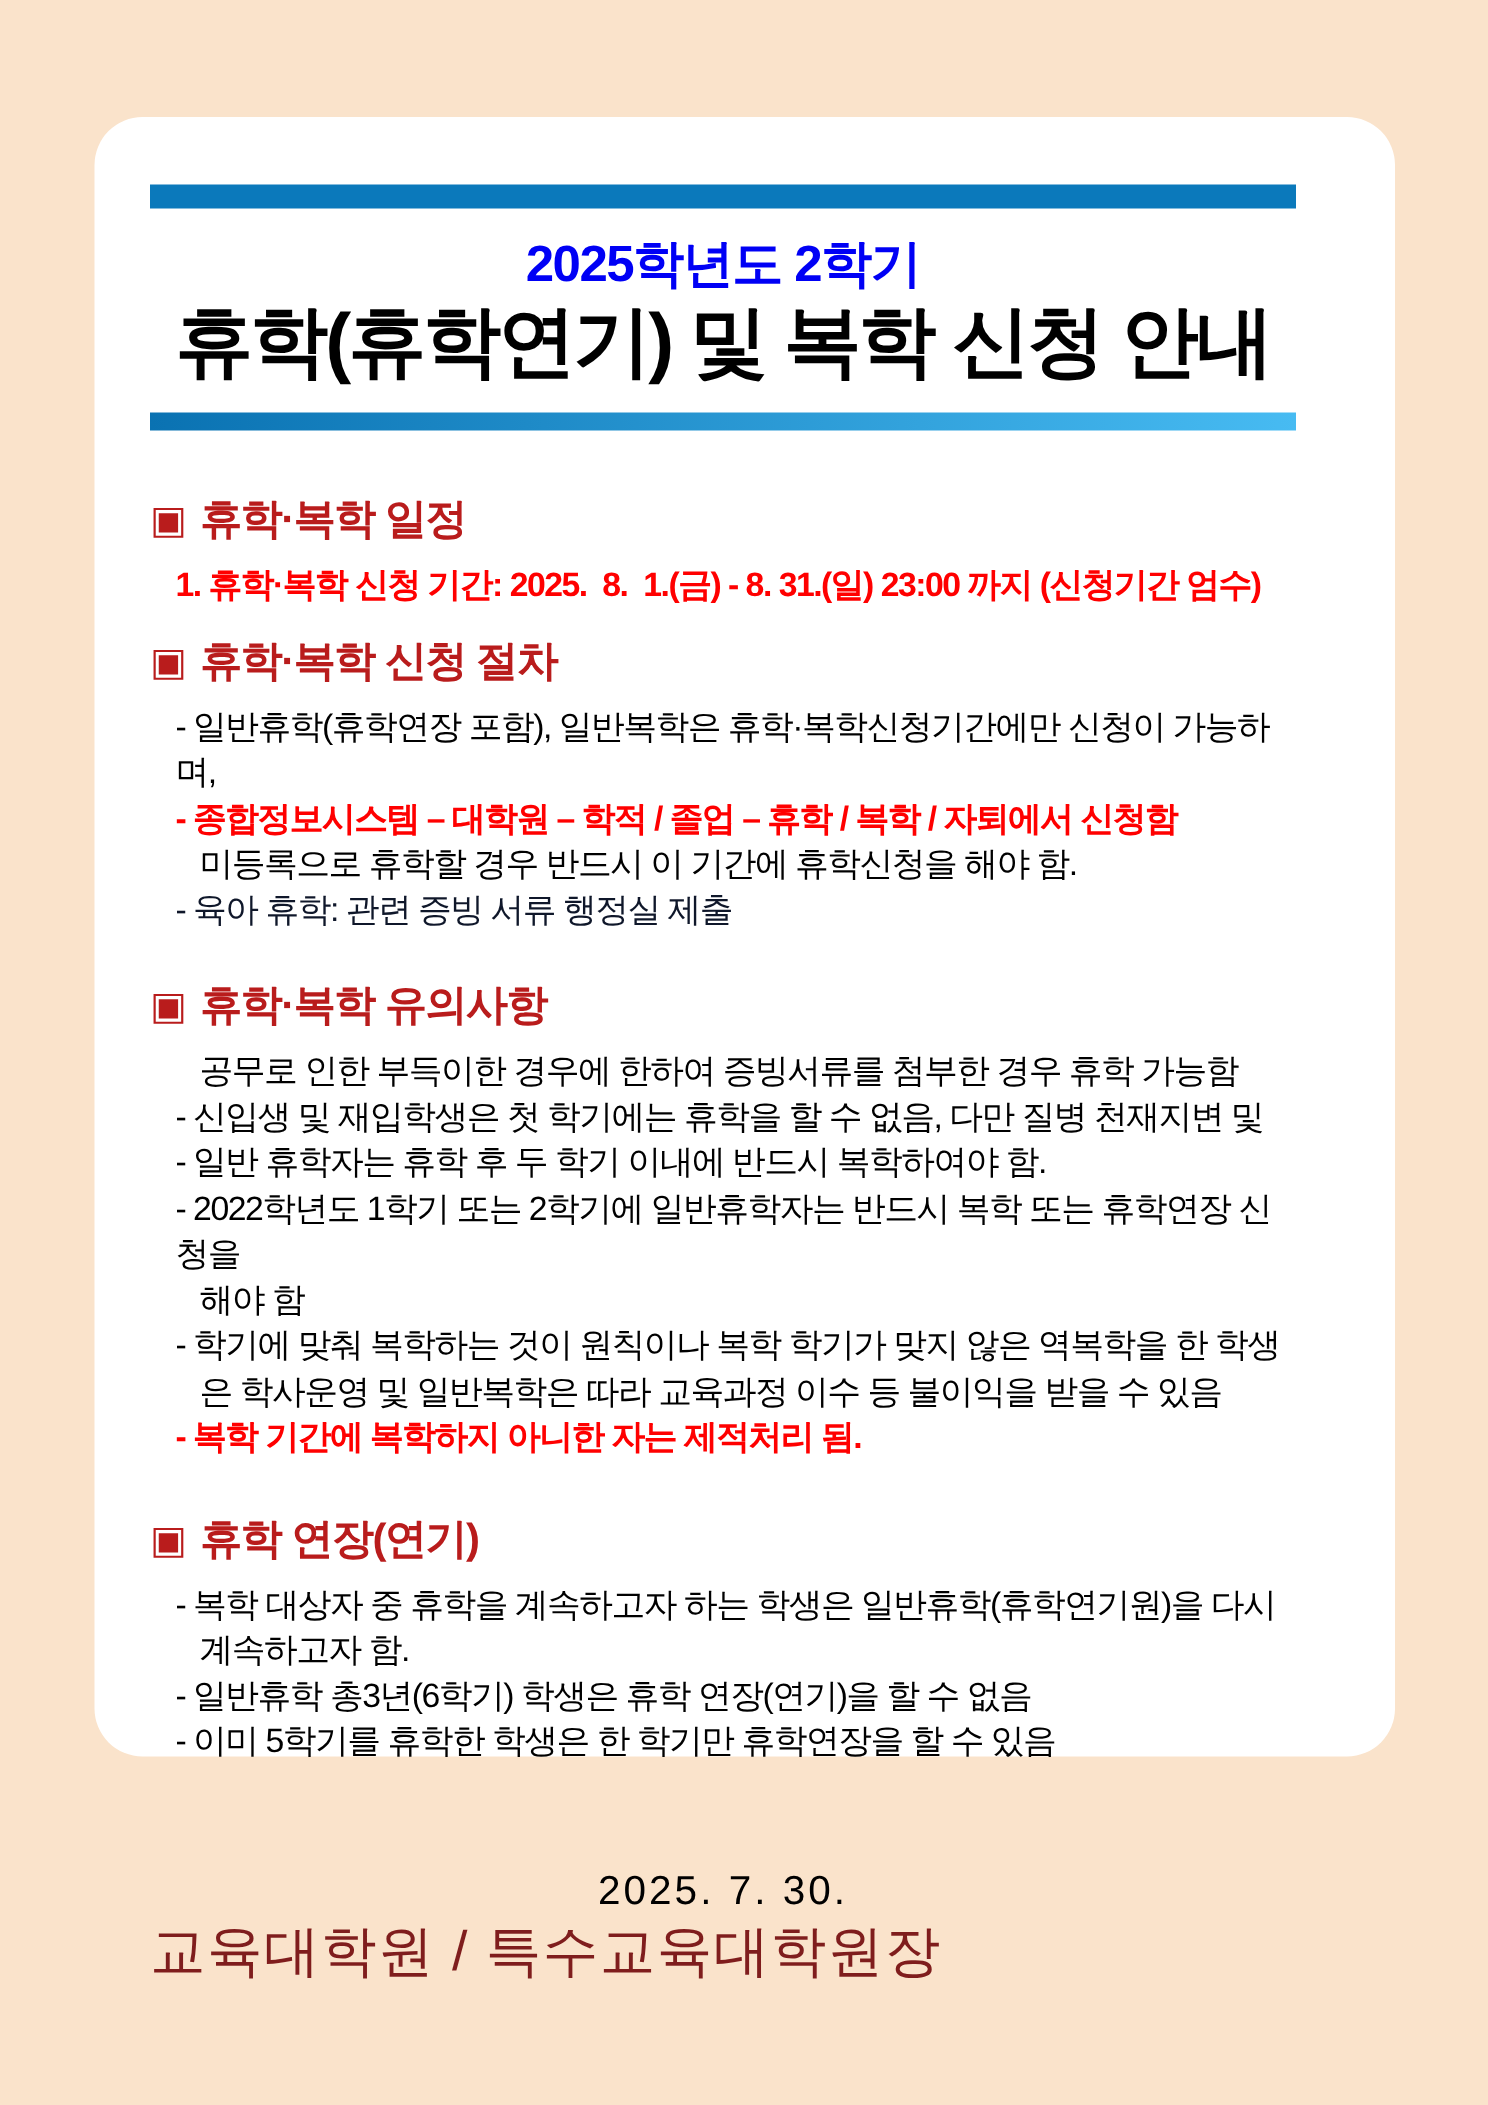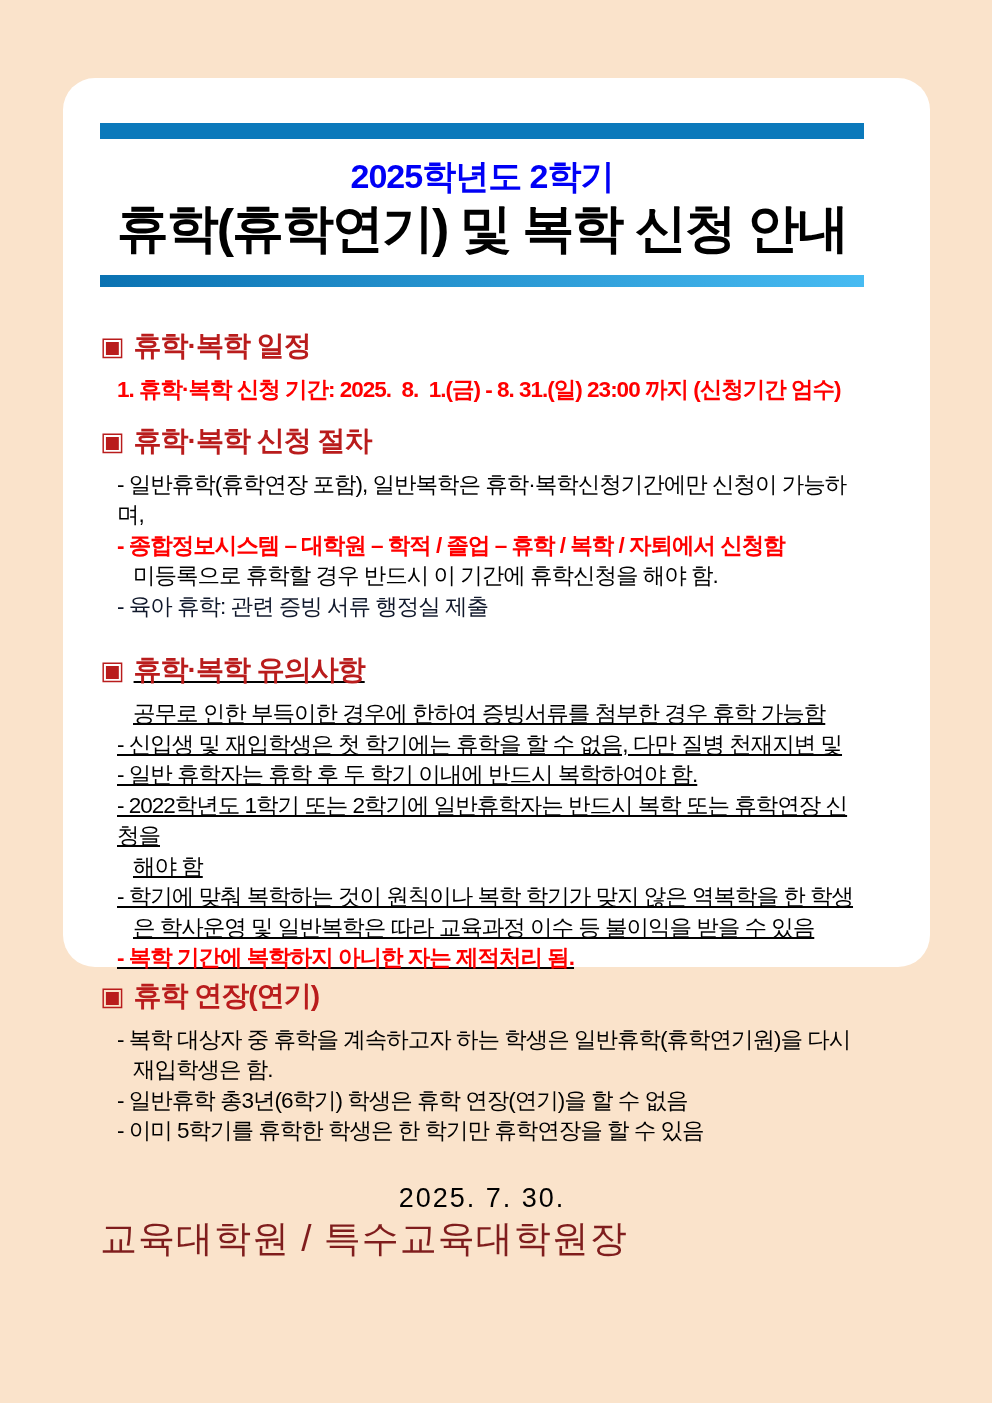--- a/index.html
+++ b/index.html
@@ -6,21 +6,21 @@
   html, body {
     width: 992px; height: 1403px;
     font-family: "Liberation Sans", "DejaVu Sans", sans-serif;
     overflow: hidden;
   }
   body { background: #fae3cb; }
 
   .card {
     position: absolute;
     left: 63px; top: 78px;
-    width: 867px; height: 889px;
+    width: 867px; height: 1093px;
     background: #ffffff;
     border-radius: 32px;
   }
   .inner {
     padding: 0 66px 0 37px; 
   }
 
   
   .top-bar {
     margin-top: 45px;
@@ -73,26 +73,26 @@
     color: #000000;
     padding-left: 17px;
     white-space: pre-wrap;
   }
   .line.cont { padding-left: 33px; }     
   .line.red { color: #0f172a; }
   .line.red-bold { color: #ff0000; font-weight: bold; }
 
   .sec-schedule  { margin-top: 37px; }
   .sec-procedure { margin-top: 13px; }
-  .sec-notes     { margin-top: 26px; text-decoration: underline; }
-  .sec-extension { }
+  .sec-notes     { margin-top: 26px; }
+  .sec-extension { margin-top: 30px; }
 
   
   .date {
-    margin-top: 36px;
+    margin-top: 68px;
     text-align: center;
     font-size: 27px;
     letter-spacing: 2px;
     color: #000000;
   }
   .signature {
     text-align: left;
     font-size: 37px;
     letter-spacing: 1px;
     color: #7f1d1d;
@@ -137,21 +137,21 @@
         <div class="line">- 학기에 맞춰 복학하는 것이 원칙이나 복학 학기가 맞지 않은 역복학을 한 학생</div>
         <div class="line cont">은 학사운영 및 일반복학은 따라 교육과정 이수 등 불이익을 받을 수 있음</div>
         <div class="line red-bold">- 복학 기간에 복학하지 아니한 자는 제적처리 됨.</div>
       </div>
     </div>
 
     <div class="section sec-extension">
       <div class="section-heading"><span class="marker">▣</span><span>휴학 연장(연기)</span></div>
       <div class="lines">
         <div class="line">- 복학 대상자 중 휴학을 계속하고자 하는 학생은 일반휴학(휴학연기원)을 다시</div>
-        <div class="line cont">재입학생은 함.</div>
+        <div class="line cont">계속하고자 함.</div>
         <div class="line">- 일반휴학 총3년(6학기) 학생은 휴학 연장(연기)을 할 수 없음</div>
         <div class="line">- 이미 5학기를 휴학한 학생은 한 학기만 휴학연장을 할 수 있음</div>
       </div>
     </div>
 
     <div class="date">2025. 7. 30.</div>
     <div class="signature">교육대학원 / 특수교육대학원장</div>
 
   </div>
 </div>

